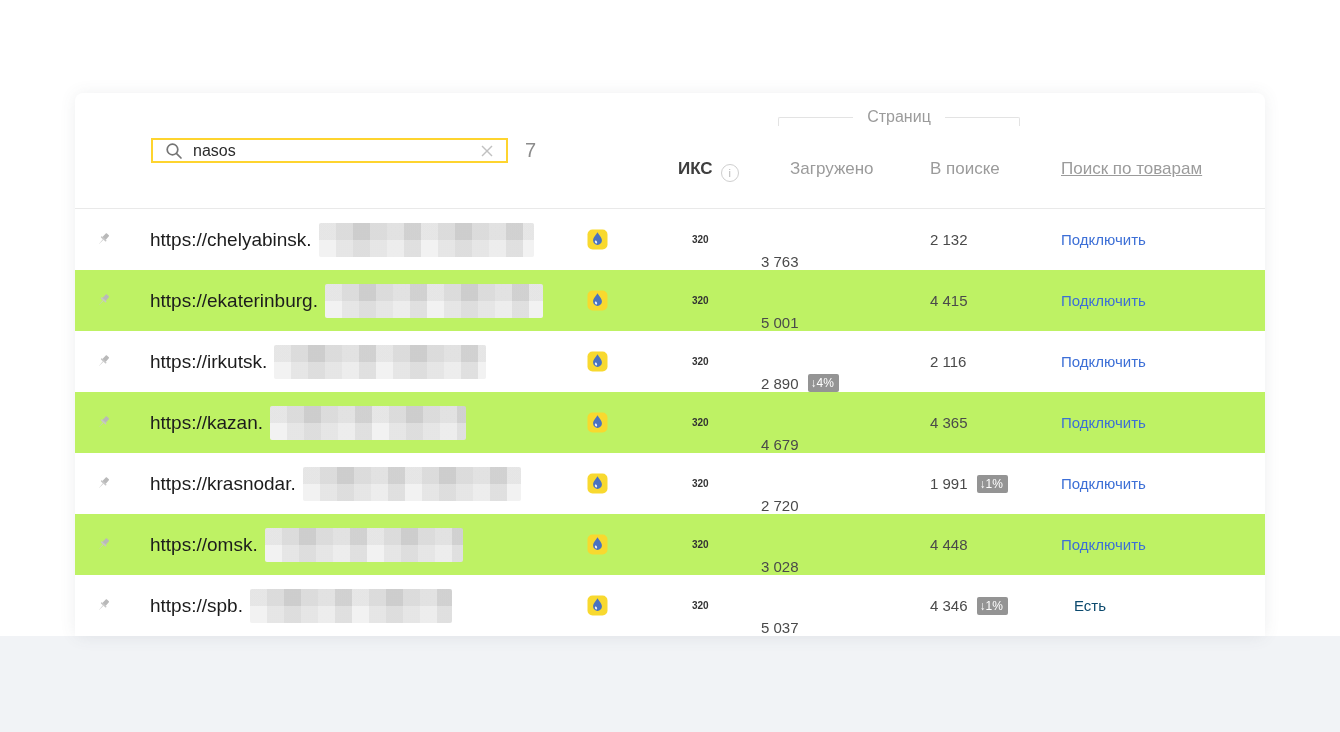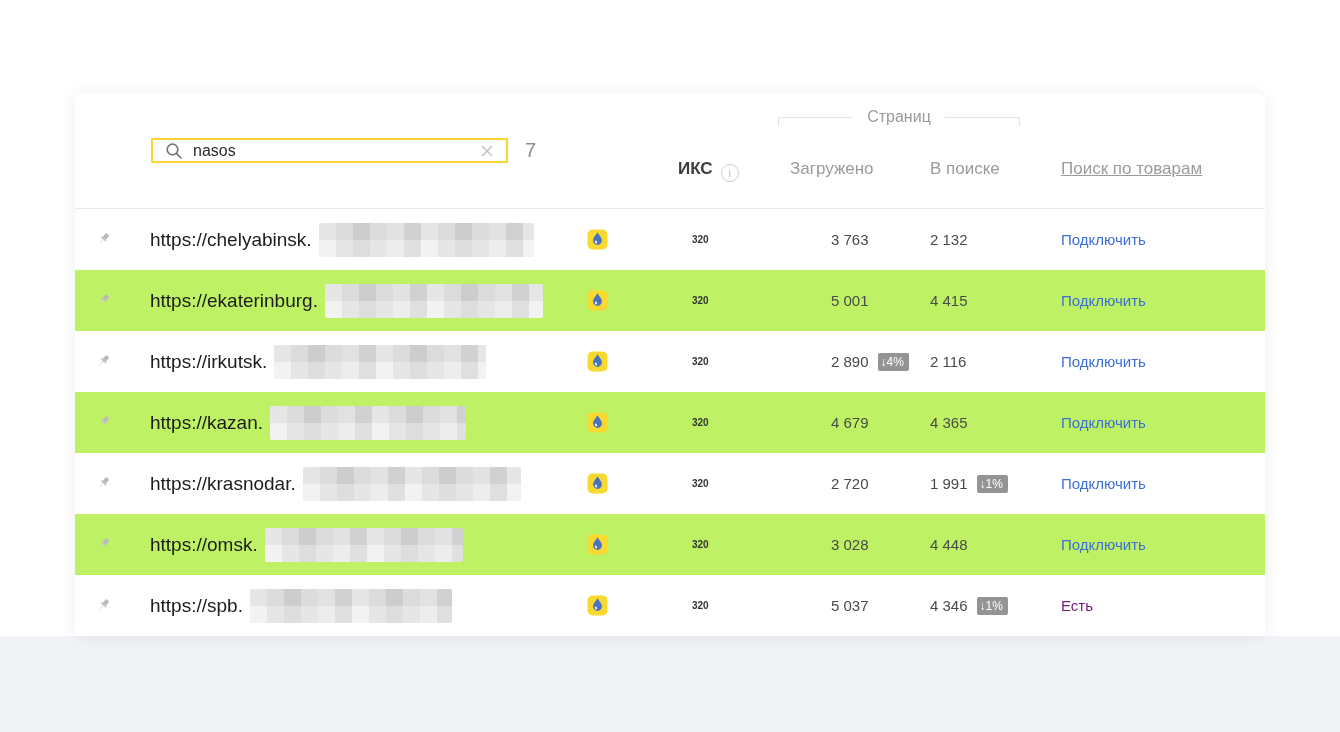--- a/index.html
+++ b/index.html
@@ -47,27 +47,27 @@
   .site-url { font-size:19px; color:#1c1c1c; text-decoration:none; }
   .blur { display:inline-block; height:34px; margin-left:7px; border-radius:2px; background-color:#dcdcdc;
     background-image:
       linear-gradient(180deg, rgba(110,110,110,0.10) 0 50%, rgba(255,255,255,0.45) 50% 100%),
       repeating-linear-gradient(90deg, rgba(255,255,255,0.50) 0 17px, rgba(0,0,0,0) 17px 34px,
         rgba(0,0,0,0.07) 34px 51px, rgba(0,0,0,0) 51px 68px, rgba(255,255,255,0.30) 68px 85px,
         rgba(0,0,0,0.05) 85px 102px),
       repeating-linear-gradient(0deg, rgba(0,0,0,0.05) 0 17px, rgba(255,255,255,0.35) 17px 34px); }
   .c-fav { left:512px; }
   .c-iks { left:617px; font-size:10px; font-weight:bold; color:#333; }
-  .c-loaded { left:756px; font-size:15px; color:#4a4a4a; }
+  .c-loaded { left:686px; font-size:15px; color:#4a4a4a;align-items:flex-end; }
   .c-insearch { left:855px; font-size:15px; color:#4a4a4a; }
   .c-action { left:986px; font-size:15px; }
   .badge { margin-left:9px; background:#949494; color:#ffffff; font-size:12px; line-height:14px;
            padding:2px 5px 2px 3px; border-radius:2px; }
   .connect-link { color:#3c6fd6; text-decoration:none; cursor:pointer; }
-  .plain-status { color:#701a75; }
+  .plain-status { color:#0c4a6e;margin-left:13px; }
 </style>
 </head>
 <body>
 
 <div class="page">
   <div class="bottom-bg"></div>
 
   <div class="card">
 
     <div class="search-wrap">

